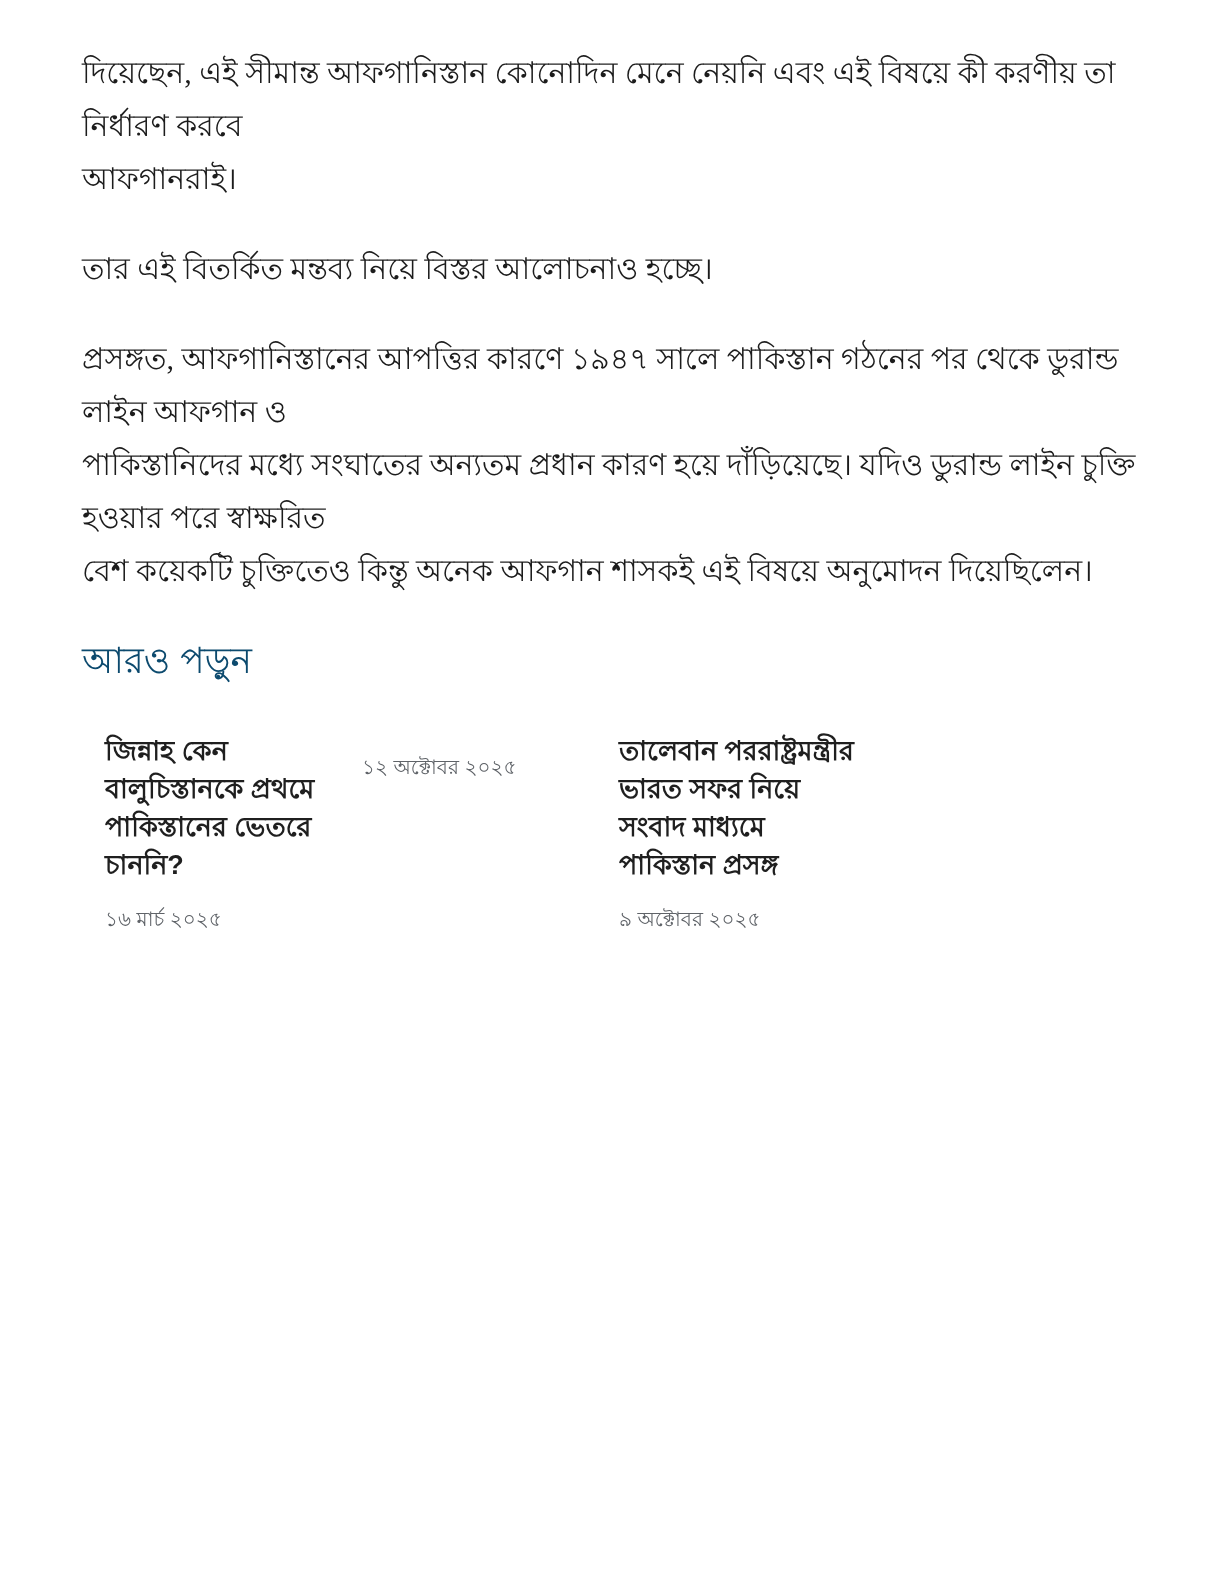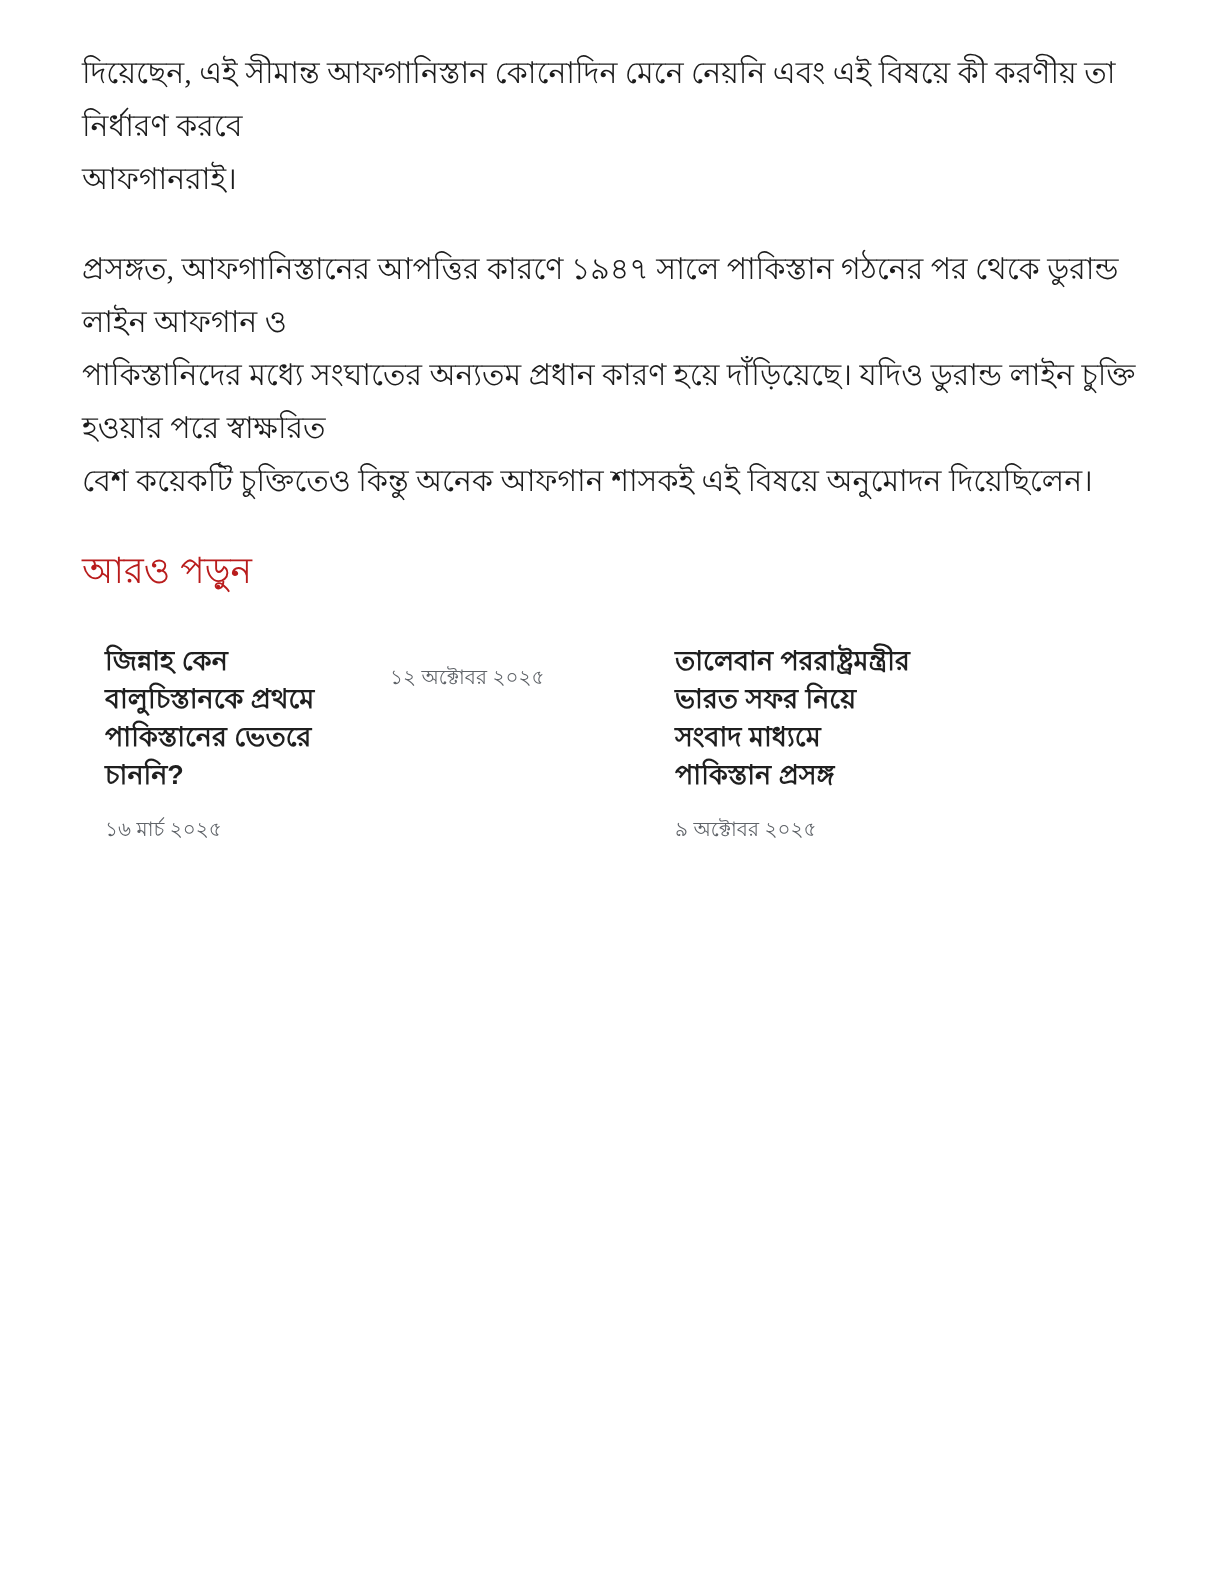--- a/index.html
+++ b/index.html
@@ -26,28 +26,27 @@
     line-height: 53px;
     margin: 0 0 37px 0;
     color: #1c1c1c;
     white-space: pre-line;
     max-width: 1062px;
   }
   .read-more-heading {
     font-family: "Liberation Sans", "DejaVu Sans", sans-serif;
     font-size: 36px;
     font-weight: 400;
-    color: #b91c1c;
+    color: #0c4a6e;
     margin: 22px 0 0 0;
     line-height: 54px;
   }
   .related-grid {
     display: flex;
     flex-direction: row;
-    gap: 28px;
     margin: 44px 0 0 23px;
   }
   .related-card {
     width: 257px;
     cursor: pointer;
   }
   .card-title {
     font-family: "Liberation Sans", "DejaVu Sans", sans-serif;
     font-size: 27px;
     font-weight: 700;
@@ -65,20 +64,21 @@
   }
 </style>
 </head>
 <body>
 
 <div class="page">
 
   <p class="body-para">দিয়েছেন, এই সীমান্ত আফগানিস্তান কোনোদিন মেনে নেয়নি এবং এই বিষয়ে কী করণীয় তা নির্ধারণ করবে
 আফগানরাই।</p>
 
+  <p class="body-para">তার এই বিতর্কিত মন্তব্য নিয়ে বিস্তর আলোচনাও হচ্ছে।</p>
 
   <p class="body-para">প্রসঙ্গত, আফগানিস্তানের আপত্তির কারণে ১৯৪৭ সালে পাকিস্তান গঠনের পর থেকে ডুরান্ড লাইন আফগান ও
 পাকিস্তানিদের মধ্যে সংঘাতের অন্যতম প্রধান কারণ হয়ে দাঁড়িয়েছে। যদিও ডুরান্ড লাইন চুক্তি হওয়ার পরে স্বাক্ষরিত
 বেশ কয়েকটি চুক্তিতেও কিন্তু অনেক আফগান শাসকই এই বিষয়ে অনুমোদন দিয়েছিলেন।</p>
 
 
   <h2 class="read-more-heading">আরও পড়ুন</h2>
 
   <div class="related-grid">
 

